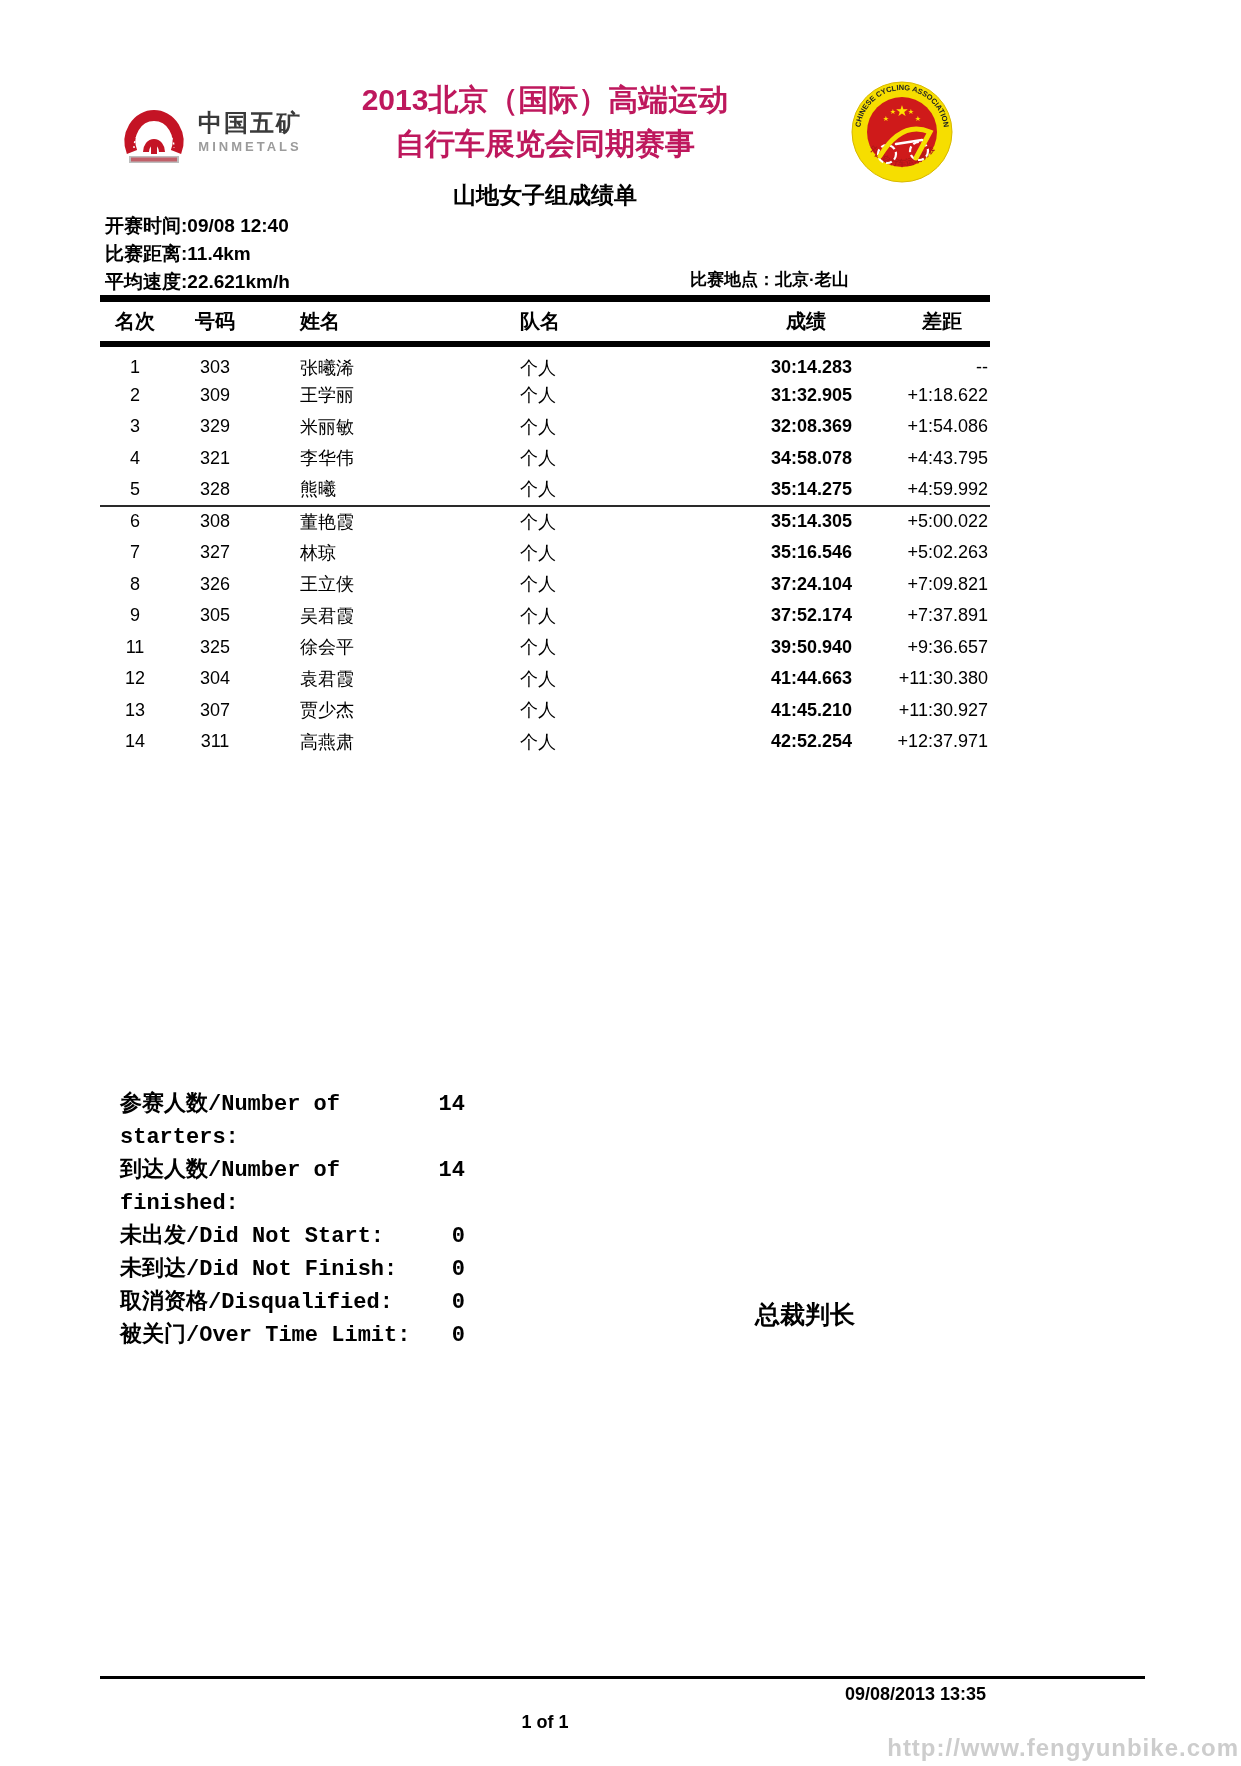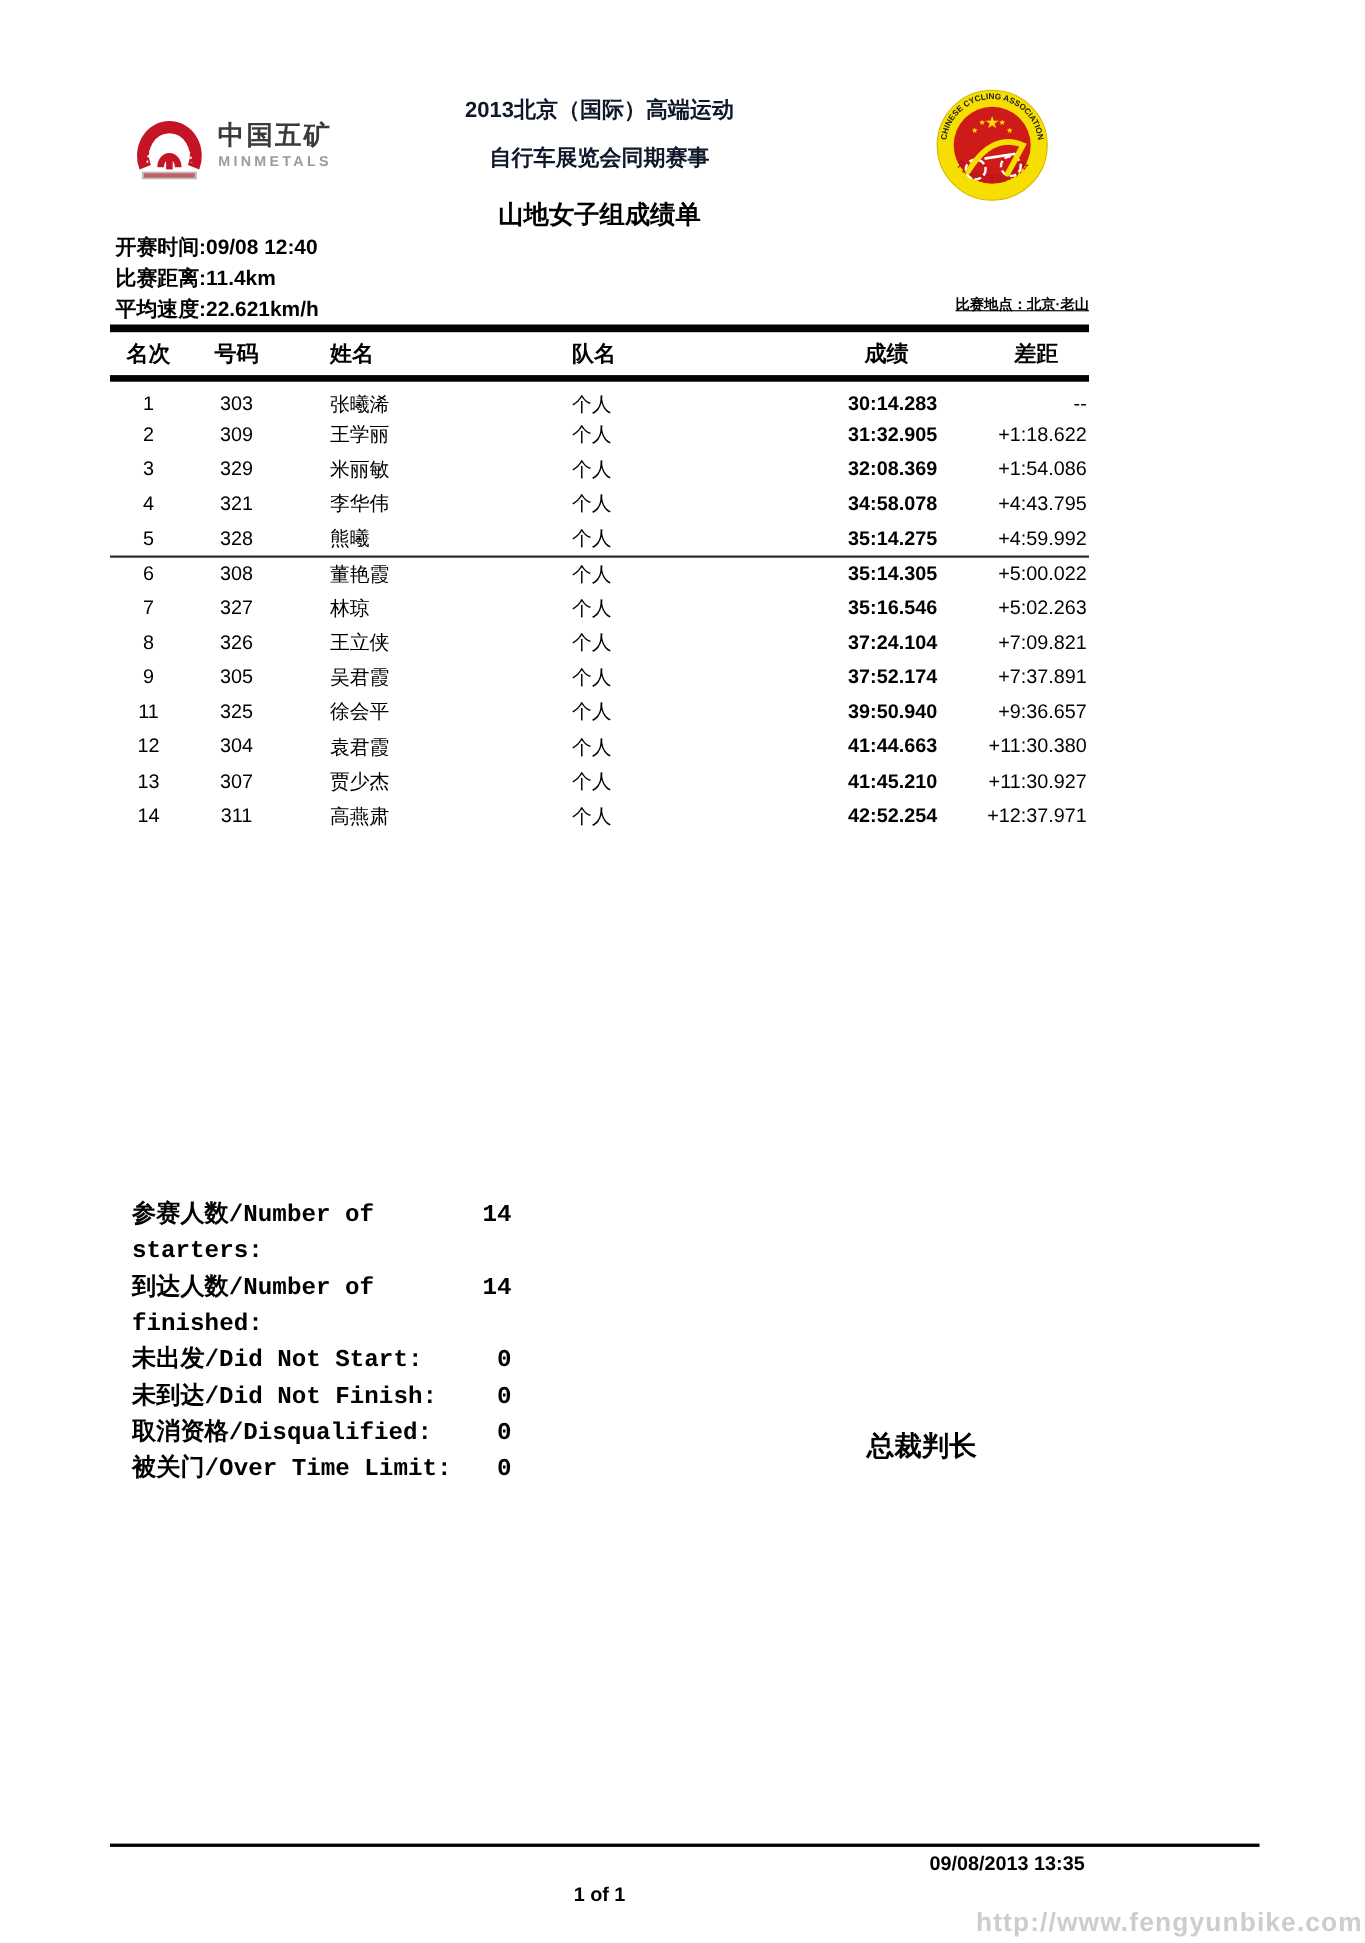--- a/index.html
+++ b/index.html
@@ -9,28 +9,28 @@
     font-family:"Liberation Sans", sans-serif; color:#111; overflow:hidden;
   }
 
   
   .logo-left { position:absolute; left:118px; top:90px; display:flex; align-items:center; gap:8px; }
   .minmetals-text { display:flex; flex-direction:column; line-height:1.1; }
   .minmetals-cn { font-size:24px; font-weight:bold; color:#3a3a3a; letter-spacing:2px; }
   .minmetals-en { font-size:13px; font-weight:bold; color:#9b9b9b; letter-spacing:3px; margin-top:3px;text-align:center; }
 
   .title-block { position:absolute; left:100px; top:78px; width:890px; text-align:center; }
-  .title-line { font-size:20px; font-weight:bold; line-height:44px; color:#0f172a; }
+  .title-line { font-size:30px; font-weight:bold; line-height:44px; color:#be185d; }
   .subtitle { margin-top:14px; font-size:23px; font-weight:bold; color:#000; }
 
   .badge-right { position:absolute; left:850px; top:74px; width:104px; height:114px; }
 
   
   .race-info { position:absolute; left:105px; top:212px; font-size:19px; font-weight:bold; line-height:28px; color:#000; }
-  .race-location { position:absolute; left:690px; top:268px; width:300px; text-align:right; font-size:13px; font-weight:bold; color:#000;text-decoration:underline; }
+  .race-location { position:absolute; left:690px; top:268px; width:300px; font-size:17px; font-weight:bold; color:#000; }
 
   
   .results { position:absolute; left:100px; top:295px; width:890px; border-collapse:collapse; table-layout:fixed; }
   .results thead th { border-top:7px solid #000; border-bottom:6px solid #000; font-size:20px; font-weight:bold; height:45px; color:#000; }
   .results tbody td { height:31.5px; font-size:18px; color:#000; vertical-align:middle; }
   .results tbody tr:first-child td { padding-top:9px; }
   .results tbody tr.sep td { border-bottom:2px solid #2a2a2a; }
 
   .col-rank { width:70px;  text-align:center; }
   .col-bib  { width:90px;  text-align:center; }
@@ -41,21 +41,21 @@
   td.col-time { font-weight:bold; }
   th.col-time { padding-right:34px; }
   th.col-gap  { padding-right:28px; }
 
   
   .summary { position:absolute; left:120px; top:1088px; width:345px;
              font-family:"Liberation Mono", monospace; font-size:22px; font-weight:bold; color:#000; }
   .summary-row { display:flex; justify-content:space-between; line-height:33px; }
 
   
-  .signature { position:absolute; left:788px; top:1298px; font-size:25px; font-weight:bold; color:#000;text-align:right; }
+  .signature { position:absolute; left:755px; top:1298px; font-size:25px; font-weight:bold; color:#000;text-align:right; }
 
   
   .footer-rule { position:absolute; left:100px; top:1676px; width:1045px; height:3px; background:#000; }
   .footer-company { position:absolute; left:100px; top:1684px; font-size:19px; font-weight:bold; color:#000; }
   .footer-date { position:absolute; left:845px; top:1684px; width:300px; font-size:18px; font-weight:bold; color:#000; }
   .footer-page { position:absolute; left:100px; top:1712px; width:890px; text-align:center; font-size:18px; font-weight:bold; color:#000; }
   .watermark { position:absolute; right:2px; top:1734px; font-size:24px; font-weight:bold; color:#cdcdcd; letter-spacing:1px; }
 </style>
 </head>
 <body>

